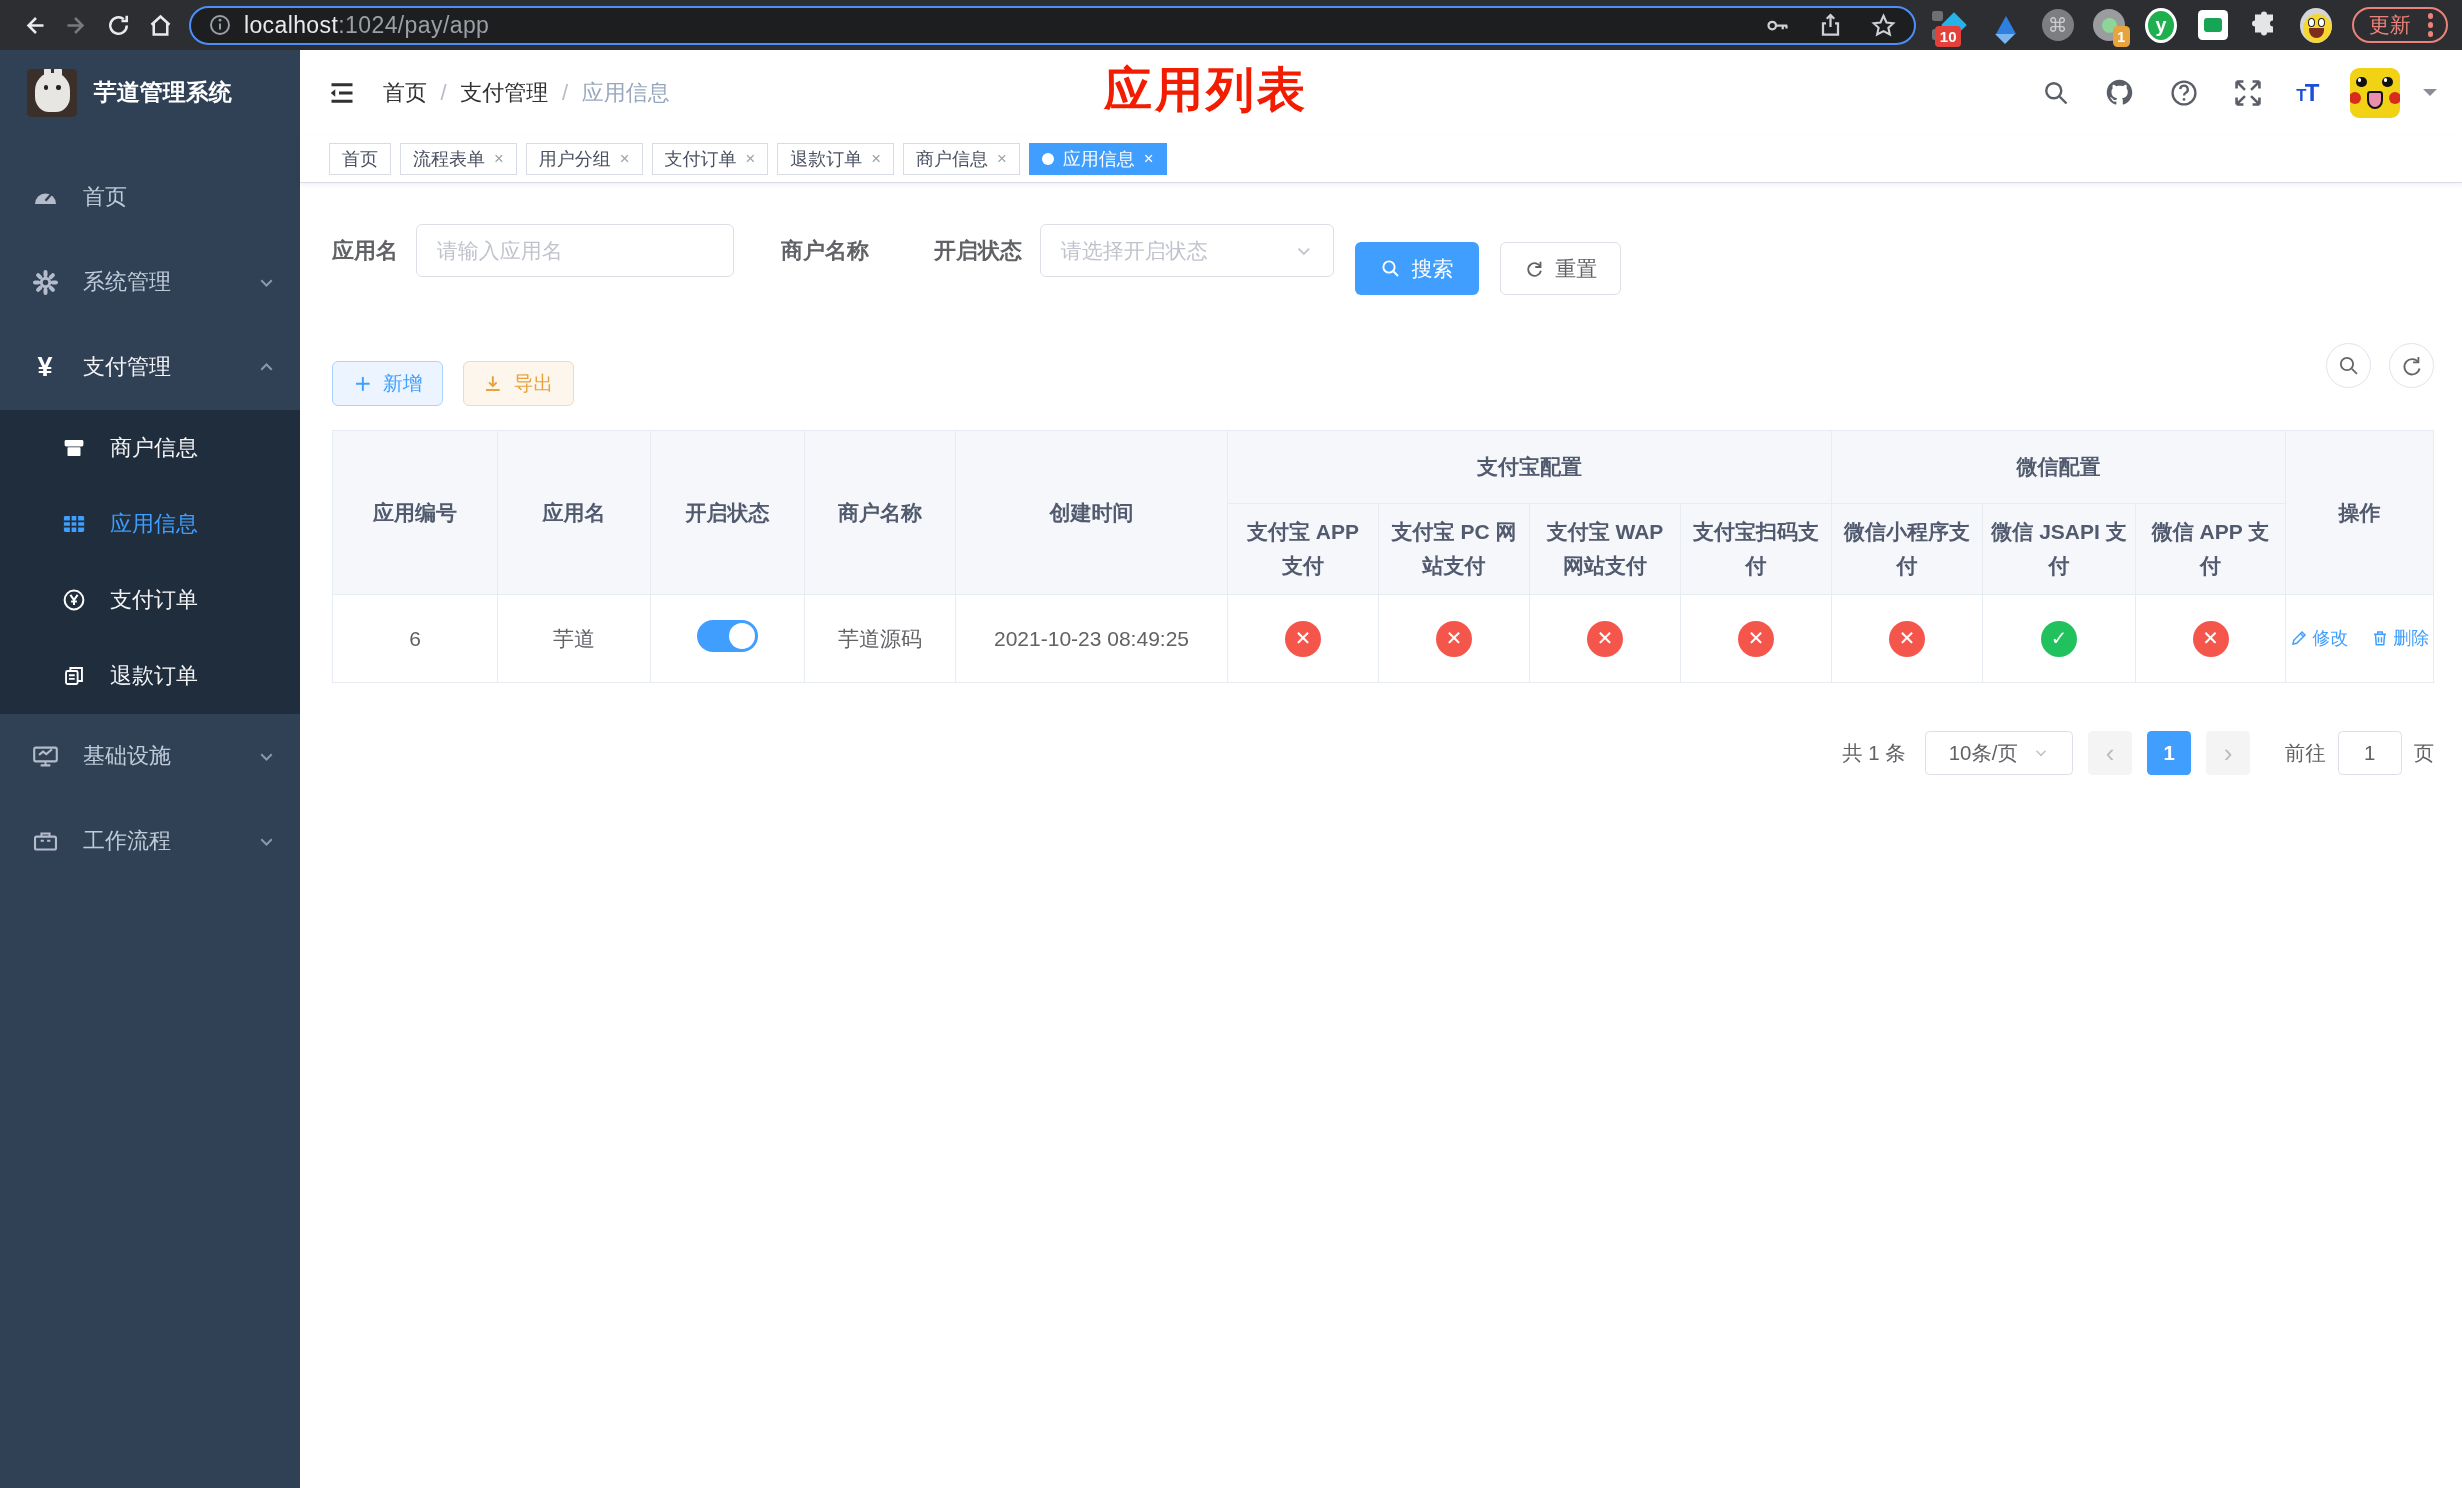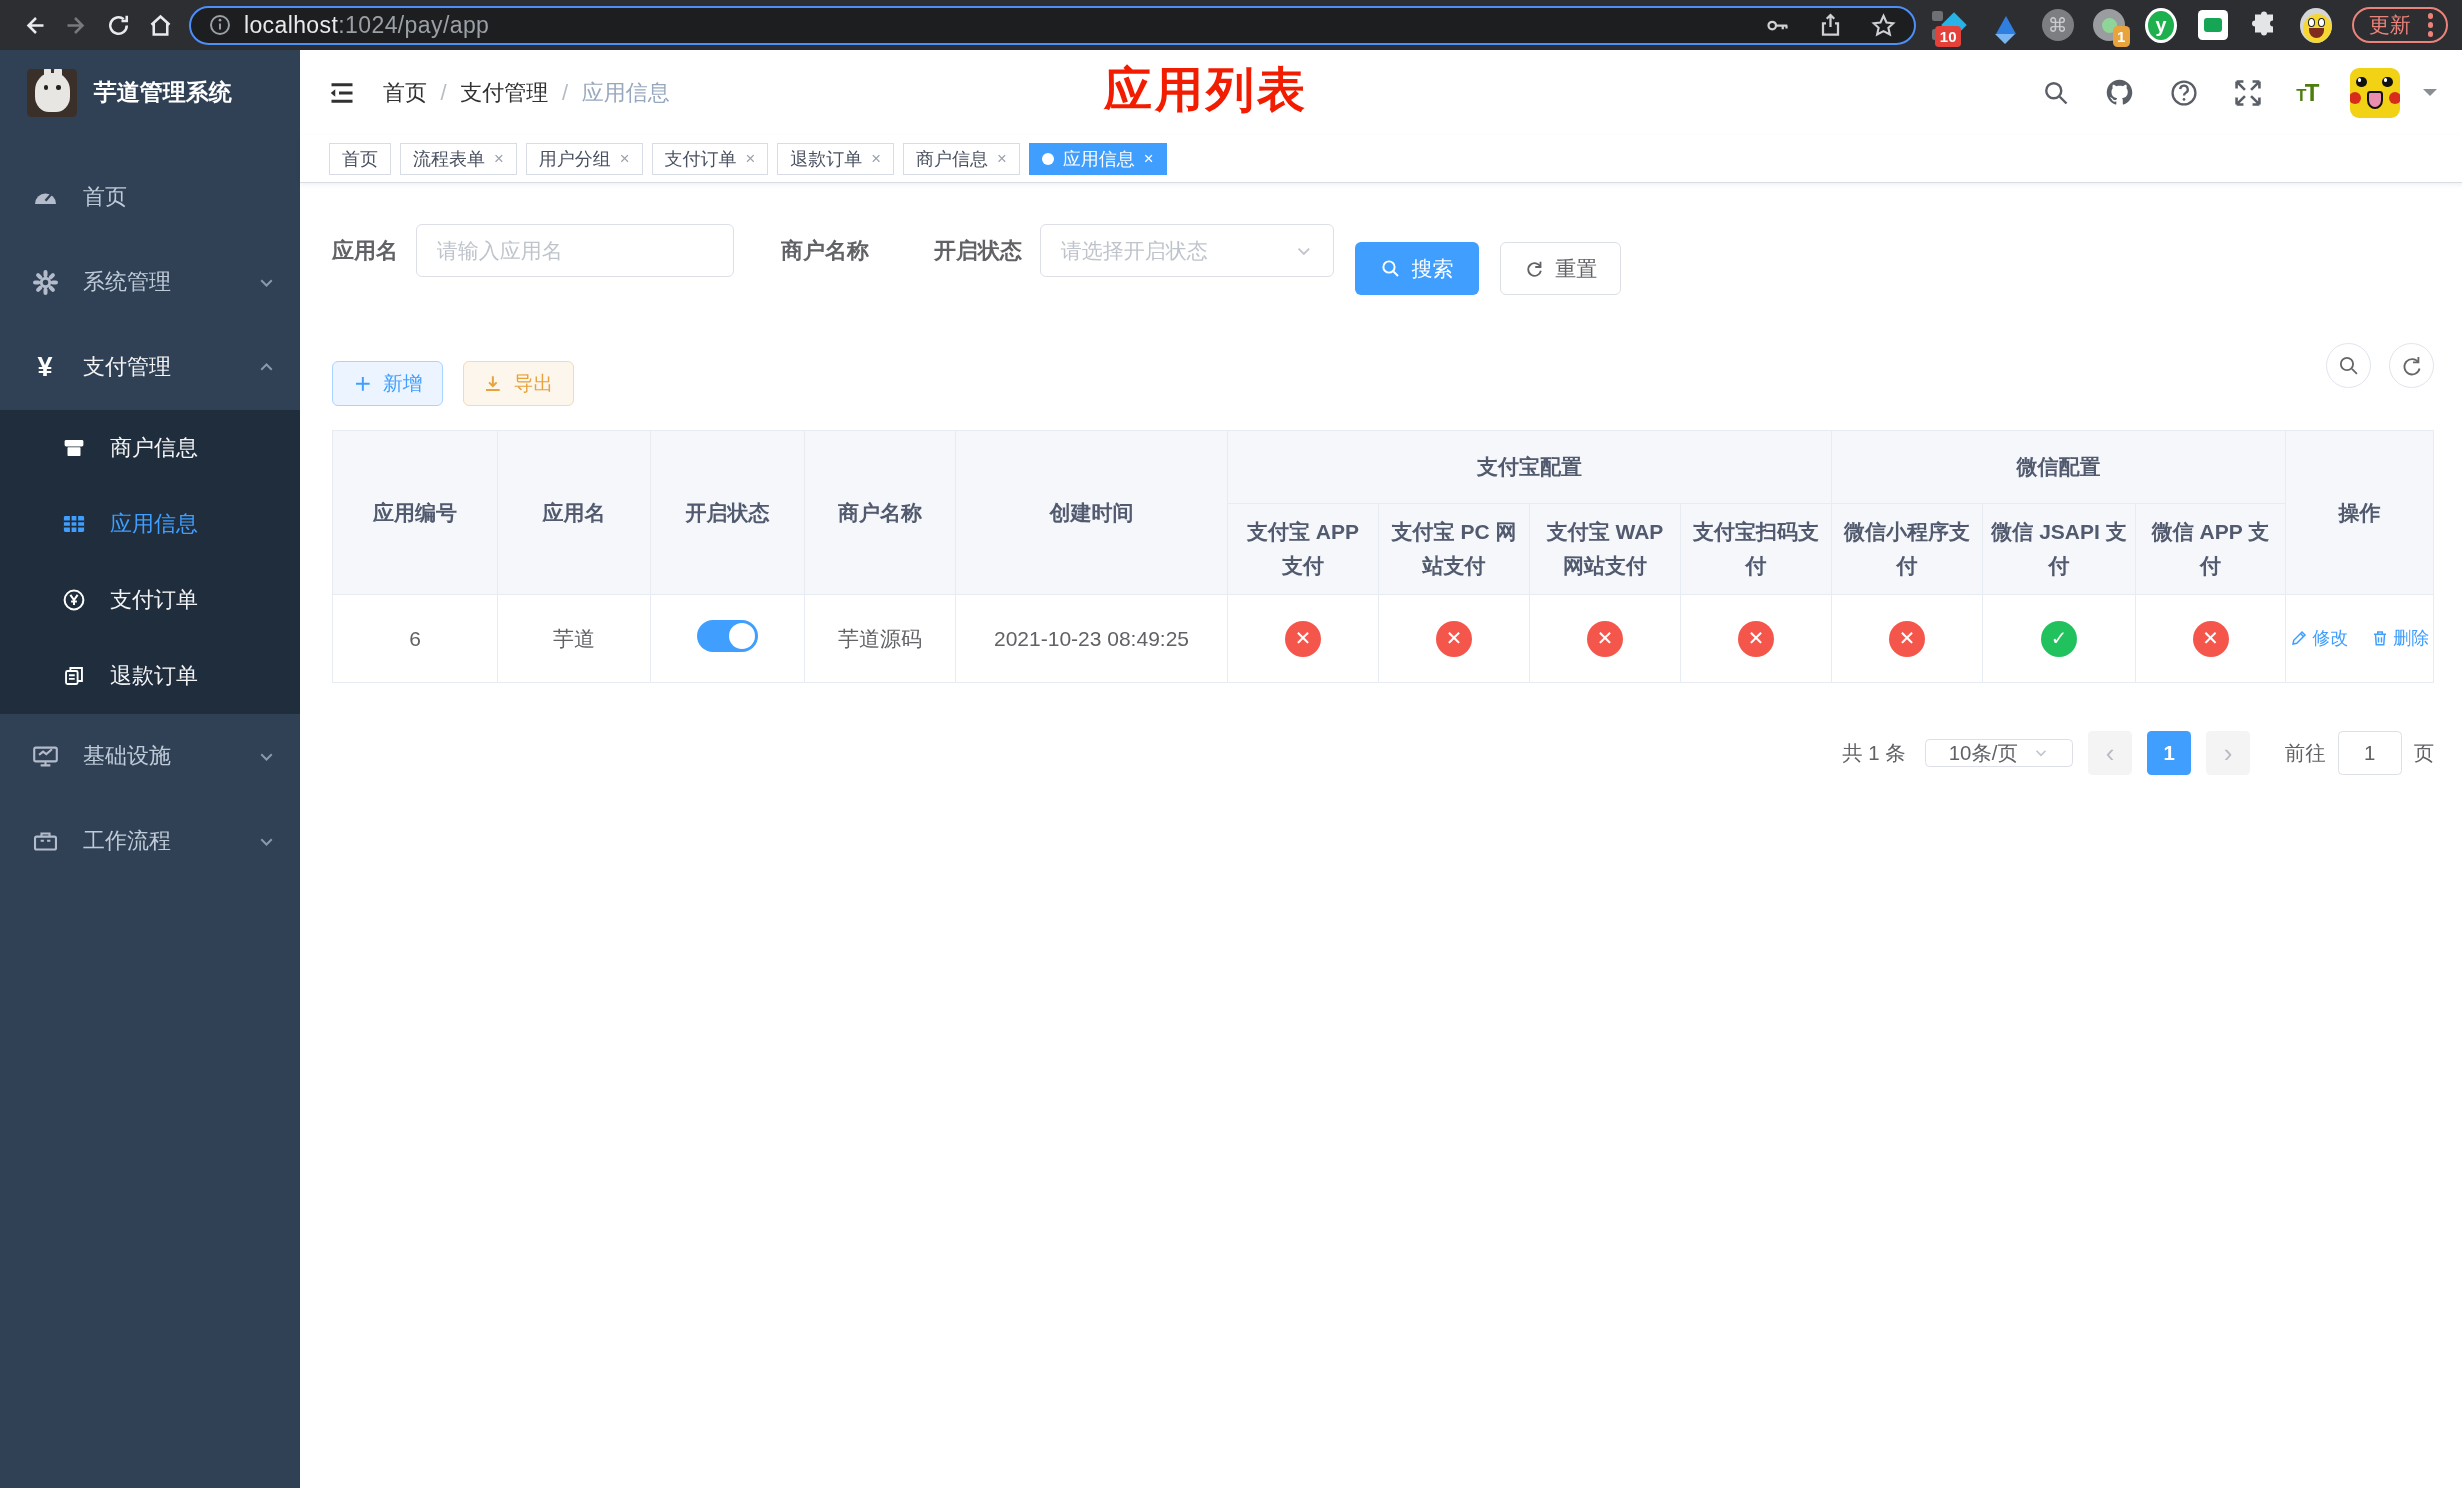--- a/index.html
+++ b/index.html
@@ -71,21 +71,21 @@
   
   .main { flex:1; position:relative; display:flex; flex-direction:column; background:#fff; }
   .navbar { height:85px; display:flex; align-items:center; padding:0 27px; background:#fff; }
   .hamburger { color:#303133; margin-right:26px; }
   .breadcrumb { display:flex; align-items:center; font-size:22px; gap:13.6px; }
   .bc-link { color:#303133; }
   .bc-sep { color:#b6bcc6; }
   .bc-current { color:#97a8be; }
   .nav-right { margin-left:auto; display:flex; align-items:center; gap:32px; color:#5a5e66; }
   .nav-ico { display:flex; align-items:center; justify-content:center; }
-  .font-ico { font-size:24px; font-weight:bold; color:#4d7c0f; letter-spacing:-1.5px; }
+  .font-ico { font-size:24px; font-weight:bold; color:#1d4ed8; letter-spacing:-1.5px; }
   .font-ico small { font-size:16.7px; font-weight:bold; }
   .avatar { width:50px; height:50px; border-radius:9px; background:#f2d214; position:relative; overflow:hidden; }
   .avatar .peye { position:absolute; width:10.6px; height:10.6px; background:#111; border-radius:50%; top:9px; }
   .avatar .peye.l { left:6px; } .avatar .peye.r { left:32px; }
   .avatar .peye:after { content:""; position:absolute; width:3.8px; height:3.8px; background:#fff; border-radius:50%; left:1.5px; top:1.5px; }
   .avatar .cheek { position:absolute; width:12px; height:12px; background:#d92b1c; border-radius:50%; top:24px; }
   .avatar .cheek.l { left:-1.5px; } .avatar .cheek.r { left:39px; }
   .avatar .pmouth { position:absolute; left:16.7px; top:23px; width:16.7px; height:18px; background:#e98eae; border:2.3px solid #111; border-radius:20% 20% 50% 50%; }
   .avatar-caret { width:0; height:0; border:7.6px solid transparent; border-top-color:#8a8d93; margin-left:-9px; margin-top:7.6px; }
 
@@ -130,21 +130,21 @@
   .toggle { display:inline-block; width:61px; height:32px; border-radius:16px; position:relative; }
   .toggle.on { background:#409eff; }
   .toggle .knob { position:absolute; top:3px; width:26px; height:26px; border-radius:50%; background:#fff; }
   .toggle.on .knob { right:3px; }
   .op-link { color:#409eff; font-size:18px; display:inline-flex; align-items:center; gap:4.5px; cursor:pointer; }
   .op-link + .op-link { margin-left:16.7px; }
 
   
   .pagination { margin-top:48px; display:flex; align-items:center; justify-content:flex-end; font-size:20.4px; color:#606266; gap:15px; padding-bottom:30px; }
   .pg-total { margin-right:4.5px; white-space:nowrap; }
-  .pg-size { width:148px; height:28px; border:0.8px solid #dcdfe6; border-radius:4.5px; display:flex; align-items:center; justify-content:center; gap:13.6px; color:#606266; }
+  .pg-size { width:148px; height:44px; border:0.8px solid #dcdfe6; border-radius:4.5px; display:flex; align-items:center; justify-content:center; gap:13.6px; color:#606266; }
   .pg-btn { width:44px; height:44px; border-radius:4.5px; background:#f4f4f5; color:#b8bbc2; display:flex; align-items:center; justify-content:center; font-size:26px; cursor:pointer; }
   .pg-page { width:44px; height:44px; border-radius:4.5px; background:#409eff; color:#fff; display:flex; align-items:center; justify-content:center; font-weight:bold; font-size:20.4px; cursor:pointer; }
   .pg-jump { display:flex; align-items:center; gap:12px; margin-left:19.7px; white-space:nowrap; }
   .pg-input { width:64px; height:44px; border:0.8px solid #dcdfe6; border-radius:4.5px; text-align:center; font-size:20.4px; color:#606266; font-family:"Liberation Sans",sans-serif; }
 </style>
 </head>
 <body>
 
 <div class="chrome">
   <div class="nav-btn">

